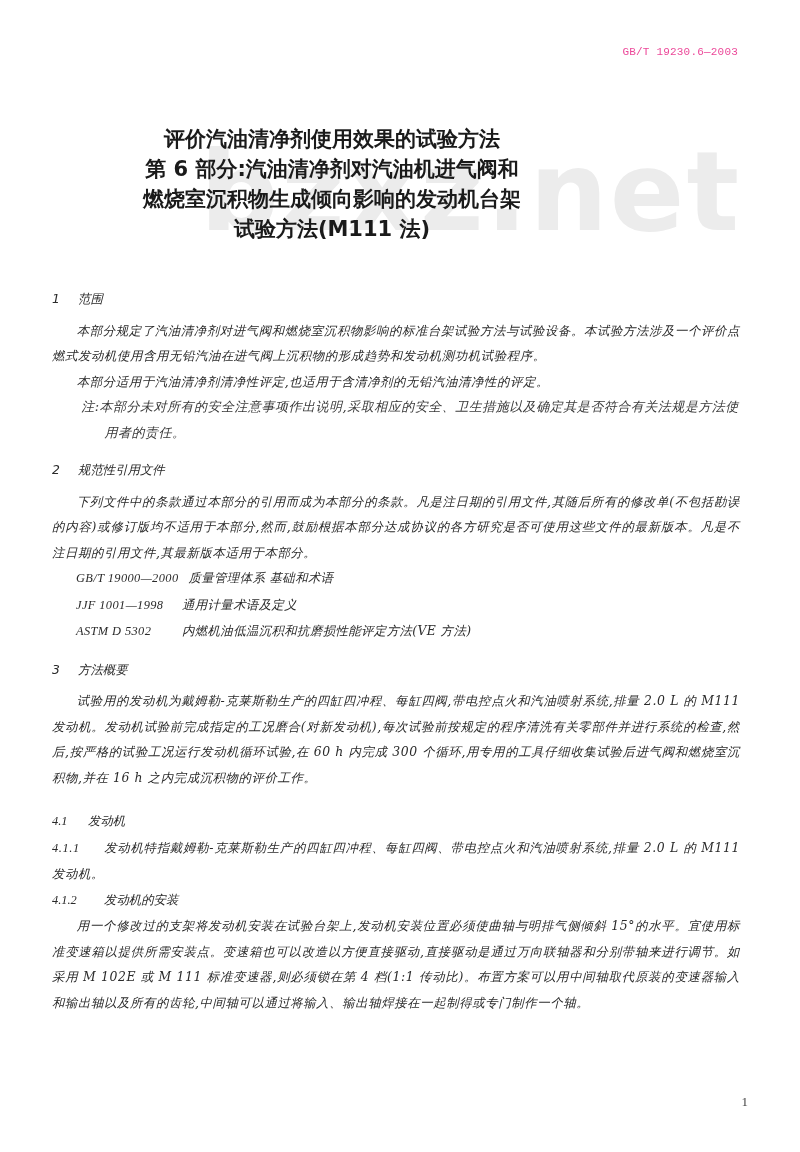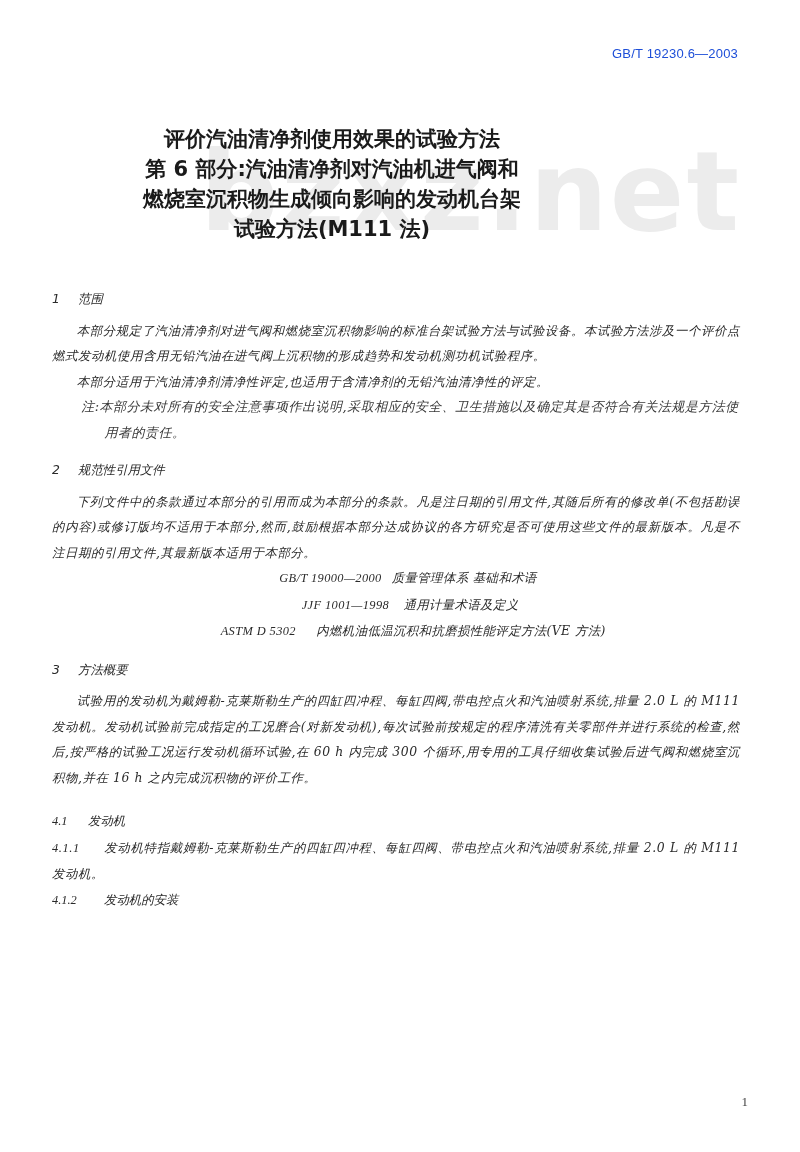--- a/index.html
+++ b/index.html
@@ -2,41 +2,41 @@
 <html><head>
 <meta charset="utf-8">
 <style>
   html, body { margin: 0; padding: 0; }
   body {
     width: 800px; height: 1152px; background: #ffffff; position: relative; overflow: hidden;
     font-family: "DejaVu Serif", "Liberation Serif", serif; color: #1e1e1e;
   }
   .std-code {
     position: absolute; right: 62px; top: 46px;
-    font-family: Liberation Sans, sans-serif; font-size: 13px; color: #1d4ed8; letter-spacing: 0.2px;
+    font-family: Liberation Mono, monospace; font-size: 11px; color: #ec4899; letter-spacing: 0.2px;
   }
   .watermark {
     position: absolute; left: 200px; top: 132px; width: 400px; height: 120px;
     font-family: "DejaVu Sans", sans-serif; font-weight: bold; font-size: 110px;
     color: #ececec; letter-spacing: 2px; line-height: 120px; z-index: 0; user-select: none;
   }
   .title-block {
     position: absolute; left: 0; top: 124px; width: 664px; text-align: center; z-index: 1;
     font-family: "DejaVu Sans", sans-serif; font-weight: bold; font-size: 21px; line-height: 30px; color: #1a1a1a;
   }
   .content {
     position: absolute; left: 52px; top: 286px; width: 688px; z-index: 1;
     font-size: 12.4px; line-height: 25.5px; color: #2a2a2a; font-style: italic;
   }
   .h1 { font-family: "DejaVu Sans", sans-serif; font-size: 12.4px; margin: 0; }
   .h1 .num { display: inline-block; width: 26px; }
   .para { margin: 0; text-indent: 2em; text-align: justify; letter-spacing: 0.6px; }
   .note { margin: 0; padding-left: 2.2em; text-indent: -1.8em; font-size: 13px; letter-spacing: 0.5px; color: #3a3a3a; }
   .note-wrap { padding-left: 24px; }
-  .ref-list { margin: 0; padding: 0 0 0 24px; list-style: none; text-align: center; }
+  .ref-list { margin: 0; padding: 0 0 0 24px; list-style: none; }
   .ref-list li { margin: 0; letter-spacing: 0.4px; }
   .ref-code { display: inline-block; min-width: 96px; margin-right: 10px; font-family: "Liberation Serif", serif; }
   .h2 { margin: 0; font-family: "DejaVu Sans", sans-serif; }
   .h2 .num { display: inline-block; min-width: 36px; font-family: "Liberation Serif", serif; }
   .sec-gap { height: 12px; }
   .small-gap { height: 6px; }
   .page-num {
     position: absolute; right: 52px; top: 1094px; font-family: "Liberation Serif", serif; font-size: 13px; color: #444;
   }
 </style>
@@ -92,15 +92,16 @@
   <div class="small-gap"></div>
   <div class="h2">
     <span class="num">4.1</span><span>发动机</span>
   </div>
   <p class="para" style="text-indent:0">
     <span class="h2"><span class="num" style="min-width:52px">4.1.1</span></span><span>发动机特指戴姆勒-克莱斯勒生产的四缸四冲程、每缸四阀、带电控点火和汽油喷射系统,排量 2.0 L 的 M111 发动机。</span>
   </p>
   <div class="h2">
     <span class="num" style="min-width:52px">4.1.2</span><span>发动机的安装</span>
   </div>
+  <p class="para">用一个修改过的支架将发动机安装在试验台架上,发动机安装位置必须使曲轴与明排气侧倾斜 15°的水平。宜使用标准变速箱以提供所需安装点。变速箱也可以改造以方便直接驱动,直接驱动是通过万向联轴器和分别带轴来进行调节。如采用 M 102E 或 M 111 标准变速器,则必须锁在第 4 档(1:1 传动比)。布置方案可以用中间轴取代原装的变速器输入和输出轴以及所有的齿轮,中间轴可以通过将输入、输出轴焊接在一起制得或专门制作一个轴。</p>
 </div>
 
 <div class="page-num">1</div>
 
 </body></html>

